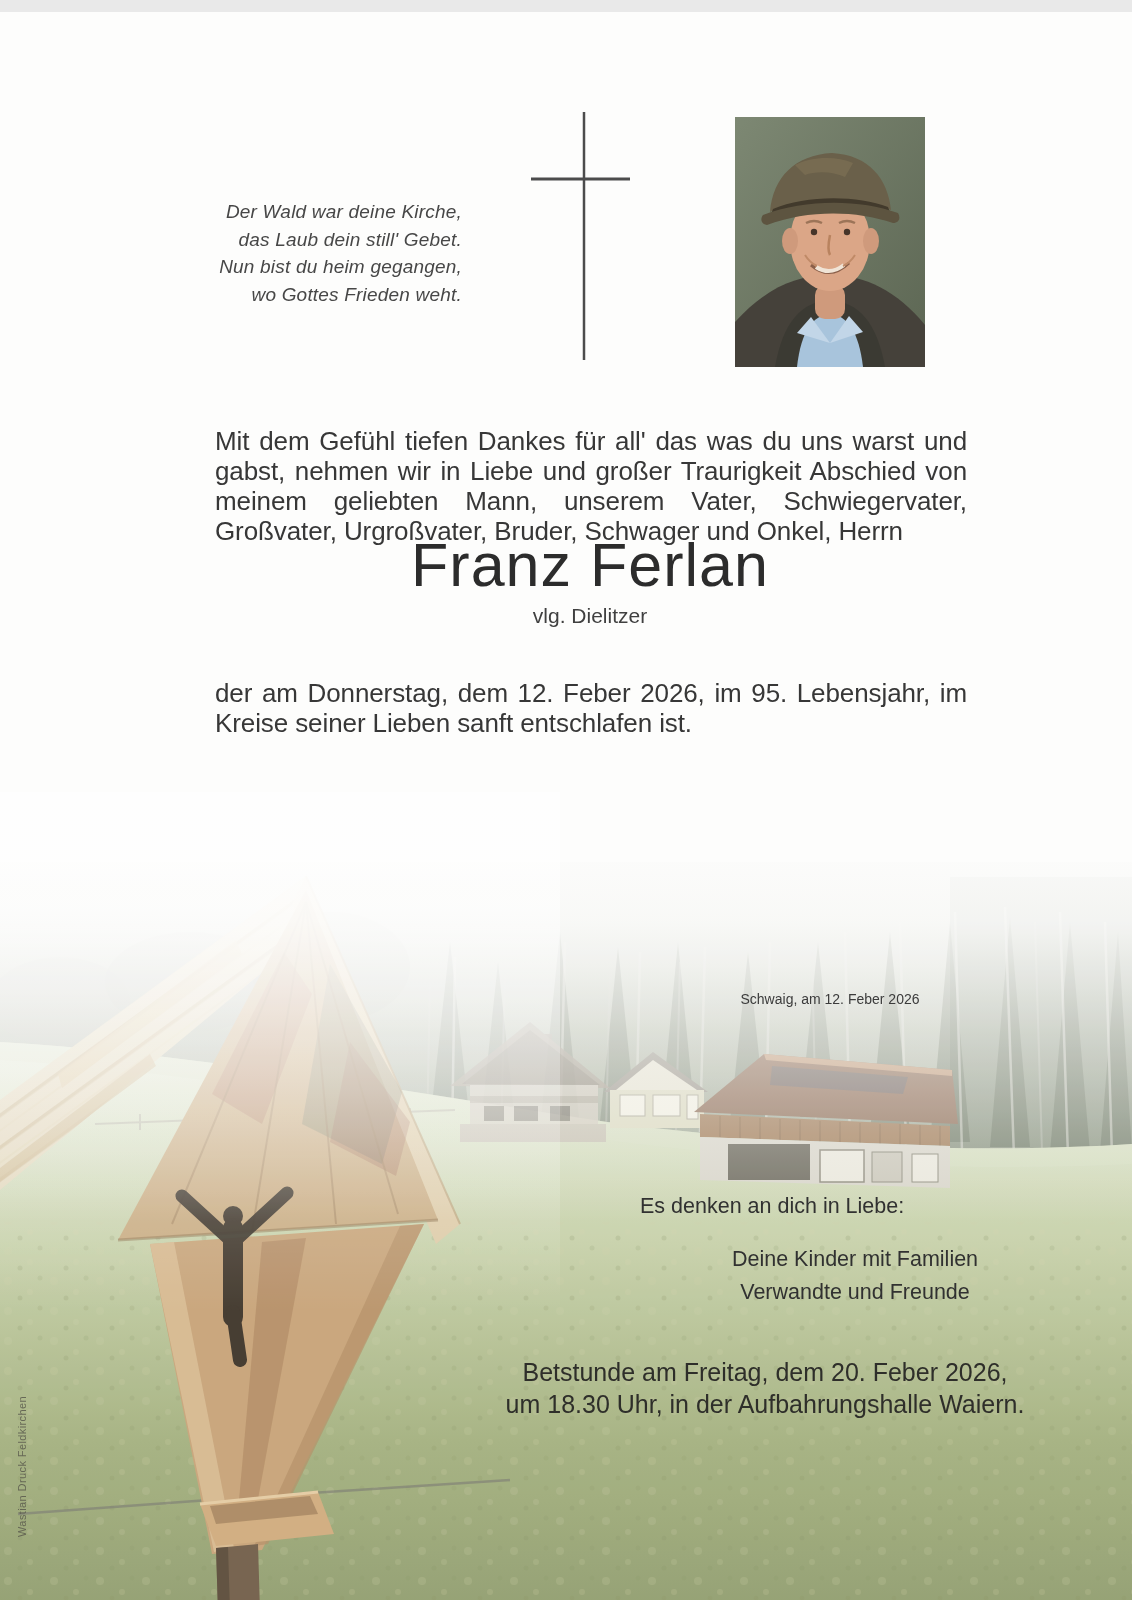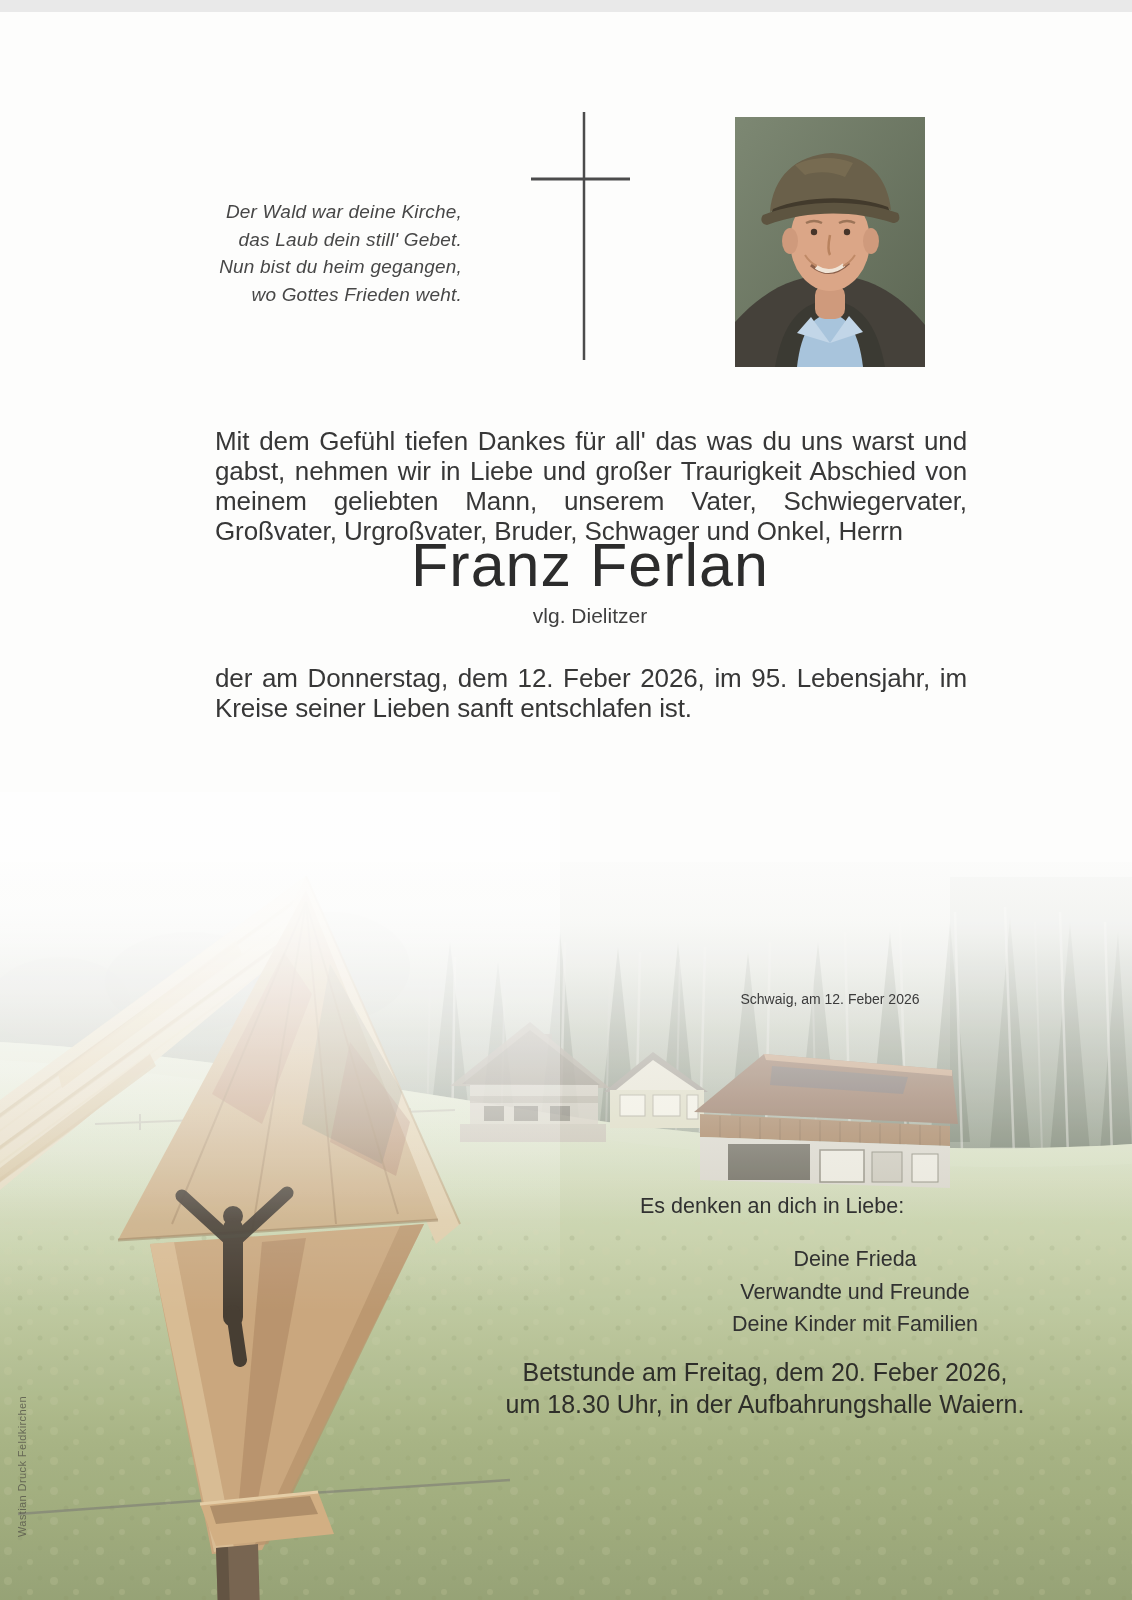--- a/index.html
+++ b/index.html
@@ -12,21 +12,21 @@
   .poem{
     left:212px;top:186px;width:250px;text-align:right;
     font-style:italic;font-size:19px;line-height:27.5px;color:#474747;
     letter-spacing:.2px;
   }
   .par{
     left:215px;width:752px;font-size:26px;line-height:30px;
     text-align:justify;color:#373737;letter-spacing:-0.1px;
   }
   .par-intro{top:414px;}
-  .par-death{top:651px;}
+  .par-death{top:666px;}
   .par-funeral{top:753px;}
   .deceased-name{
     left:190px;top:520px;width:800px;text-align:center;
     font-size:61px;color:#2c2c2c;letter-spacing:1px;line-height:66px;
   }
   .vulgo{
     left:190px;top:592px;width:800px;text-align:center;
     font-size:21px;color:#404040;
   }
   .dateline{
@@ -313,23 +313,22 @@
   <div class="abs deceased-name">Franz Ferlan</div>
 
   <div class="abs par par-death">der am Donnerstag, dem 12. Feber 2026, im 95. Lebensjahr, im Kreise seiner Lieben sanft entschlafen ist.</div>
 
 
   <div class="abs dateline">Schwaig, am 12. Feber 2026</div>
 
   <div class="abs mourners-heading">Es denken an dich in Liebe:</div>
 
   <div class="abs mourner-names">
-    <div>Deine Frieda</div>
+    <div>Deine Kinder mit Familien</div>
     <div>Verwandte und Freunde</div>
-    <div>Deine Kinder mit Familien</div>
   </div>
 
   <div class="abs prayer-hour">
     <div>Betstunde am Freitag, dem 20. Feber 2026,</div>
     <div>um 18.30 Uhr, in der Aufbahrungshalle Waiern.</div>
   </div>
 
   <div class="abs printer-credit">Wastian Druck Feldkirchen</div>
 
 </div>

